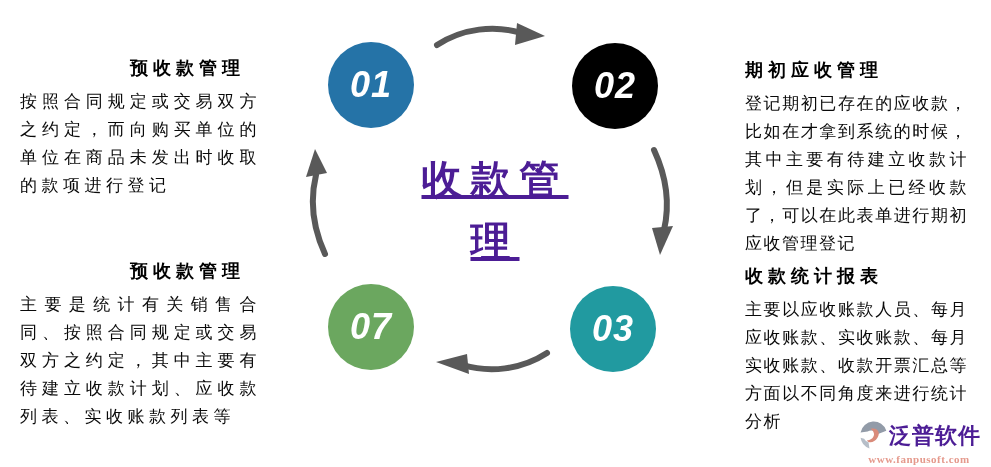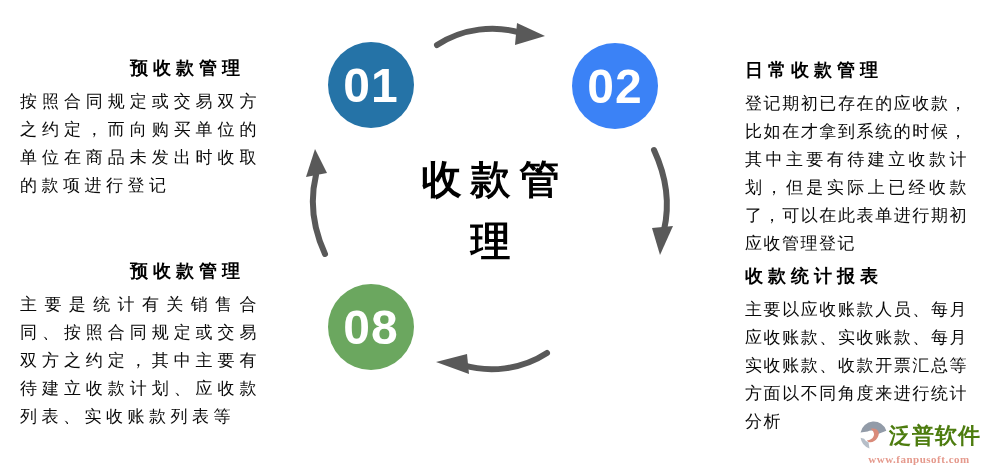--- a/index.html
+++ b/index.html
@@ -42,23 +42,24 @@
   .block.bl { top: 259px; }
   .block.br { top: 264px; }
 
   
   .step-circle {
     position: absolute;
     width: 86px; height: 86px;
     border-radius: 50%;
     display: flex; align-items: center; justify-content: center;
     color: #ffffff;
-    font-size: 48px;
+    font-size: 36px;
     font-weight: 700;
     letter-spacing: 1px;
+    font-style: italic;
   }
   .c1 { left: 328px; top: 42px;  }
   .c2 { left: 572px; top: 43px;  }
   .c3 { left: 570px; top: 286px; }
   .c4 { left: 328px; top: 284px; }
 
   
   .center-label {
     position: absolute;
     left: 383px; top: 148px; width: 224px;
@@ -107,39 +108,40 @@
 <body>
 
 <div class="canvas">
 
   <section class="block left-col tl">
     <h3>预收款管理</h3>
     <p>按照合同规定或交易双方之约定，而向购买单位的单位在商品未发出时收取的款项进行登记</p>
   </section>
 
   <section class="block right-col tr">
-    <h3>日常收款管理</h3>
+    <h3>期初应收管理</h3>
     <p>登记期初已存在的应收款，比如在才拿到系统的时候，其中主要有待建立收款计划，但是实际上已经收款了，可以在此表单进行期初应收管理登记</p>
   </section>
 
   <section class="block left-col bl">
     <h3>预收款管理</h3>
     <p>主要是统计有关销售合同、按照合同规定或交易双方之约定，其中主要有待建立收款计划、应收款列表、实收账款列表等</p>
   </section>
 
   <section class="block right-col br">
     <h3>收款统计报表</h3>
     <p>主要以应收账款人员、每月应收账款、实收账款、每月实收账款、收款开票汇总等方面以不同角度来进行统计分析</p>
   </section>
 
   <div class="step-circle c1" style="background: rgb(37, 115, 167);">01</div>
-  <div class="step-circle c2" style="background: #3b82f6;">02</div>
-  <div class="step-circle c4" style="background: rgb(107, 167, 95);">08</div>
+  <div class="step-circle c2" style="background: #000000;">02</div>
+  <div class="step-circle c3" style="background: rgb(33, 154, 160);">03</div>
+  <div class="step-circle c4" style="background: rgb(107, 167, 95);">07</div>
 
-  <div class="center-label" style="color: #000000;">
+  <div class="center-label" style="color: #4c1d95; text-decoration: underline;">
     <div>收款管</div>
     <div>理</div>
   </div>
 
   <svg class="arrow arrow-top" width="118" height="34" viewBox="0 0 118 34" style="color: rgb(89, 89, 89);">
     <path d="M4,25 C30,8 62,5 88,13"></path>
     <polygon points="84,3 112,16 82,25"></polygon>
   </svg>
 
   <svg class="arrow arrow-right" width="34" height="112" viewBox="0 0 34 112" style="color: rgb(89, 89, 89);">
@@ -157,18 +159,18 @@
     <polygon points="3,31 24,27 12,3"></polygon>
   </svg>
 
   <div class="logo">
     <div class="logo-row">
       <svg width="32" height="32" viewBox="0 0 36 36">
         <path d="M4,14 A15,15 0 0 1 33,12 L23,16 A8,8 0 0 0 12,13 Z" style="fill: rgb(146, 155, 168);"></path>
         <path d="M15,10 C23,8 27,14 23,20 C20,25 14,27 11,23 C16,23 20,19 19,15 C18.4,12 17,10.6 15,10 Z" style="fill: rgb(217, 139, 122);"></path>
         <path d="M4,20 A15,15 0 0 0 14,32 L13,25 A8,8 0 0 1 8,21 Z" style="fill: rgb(182, 190, 200);"></path>
       </svg>
-      <span class="logo-brand" style="color: #4d7c0f;">泛普软件</span>
+      <span class="logo-brand" style="color: #4c1d95;">泛普软件</span>
     </div>
     <span class="logo-url" style="color: rgb(229, 153, 140);">www.fanpusoft.com</span>
   </div>
 
 </div>
 
 </body></html>

